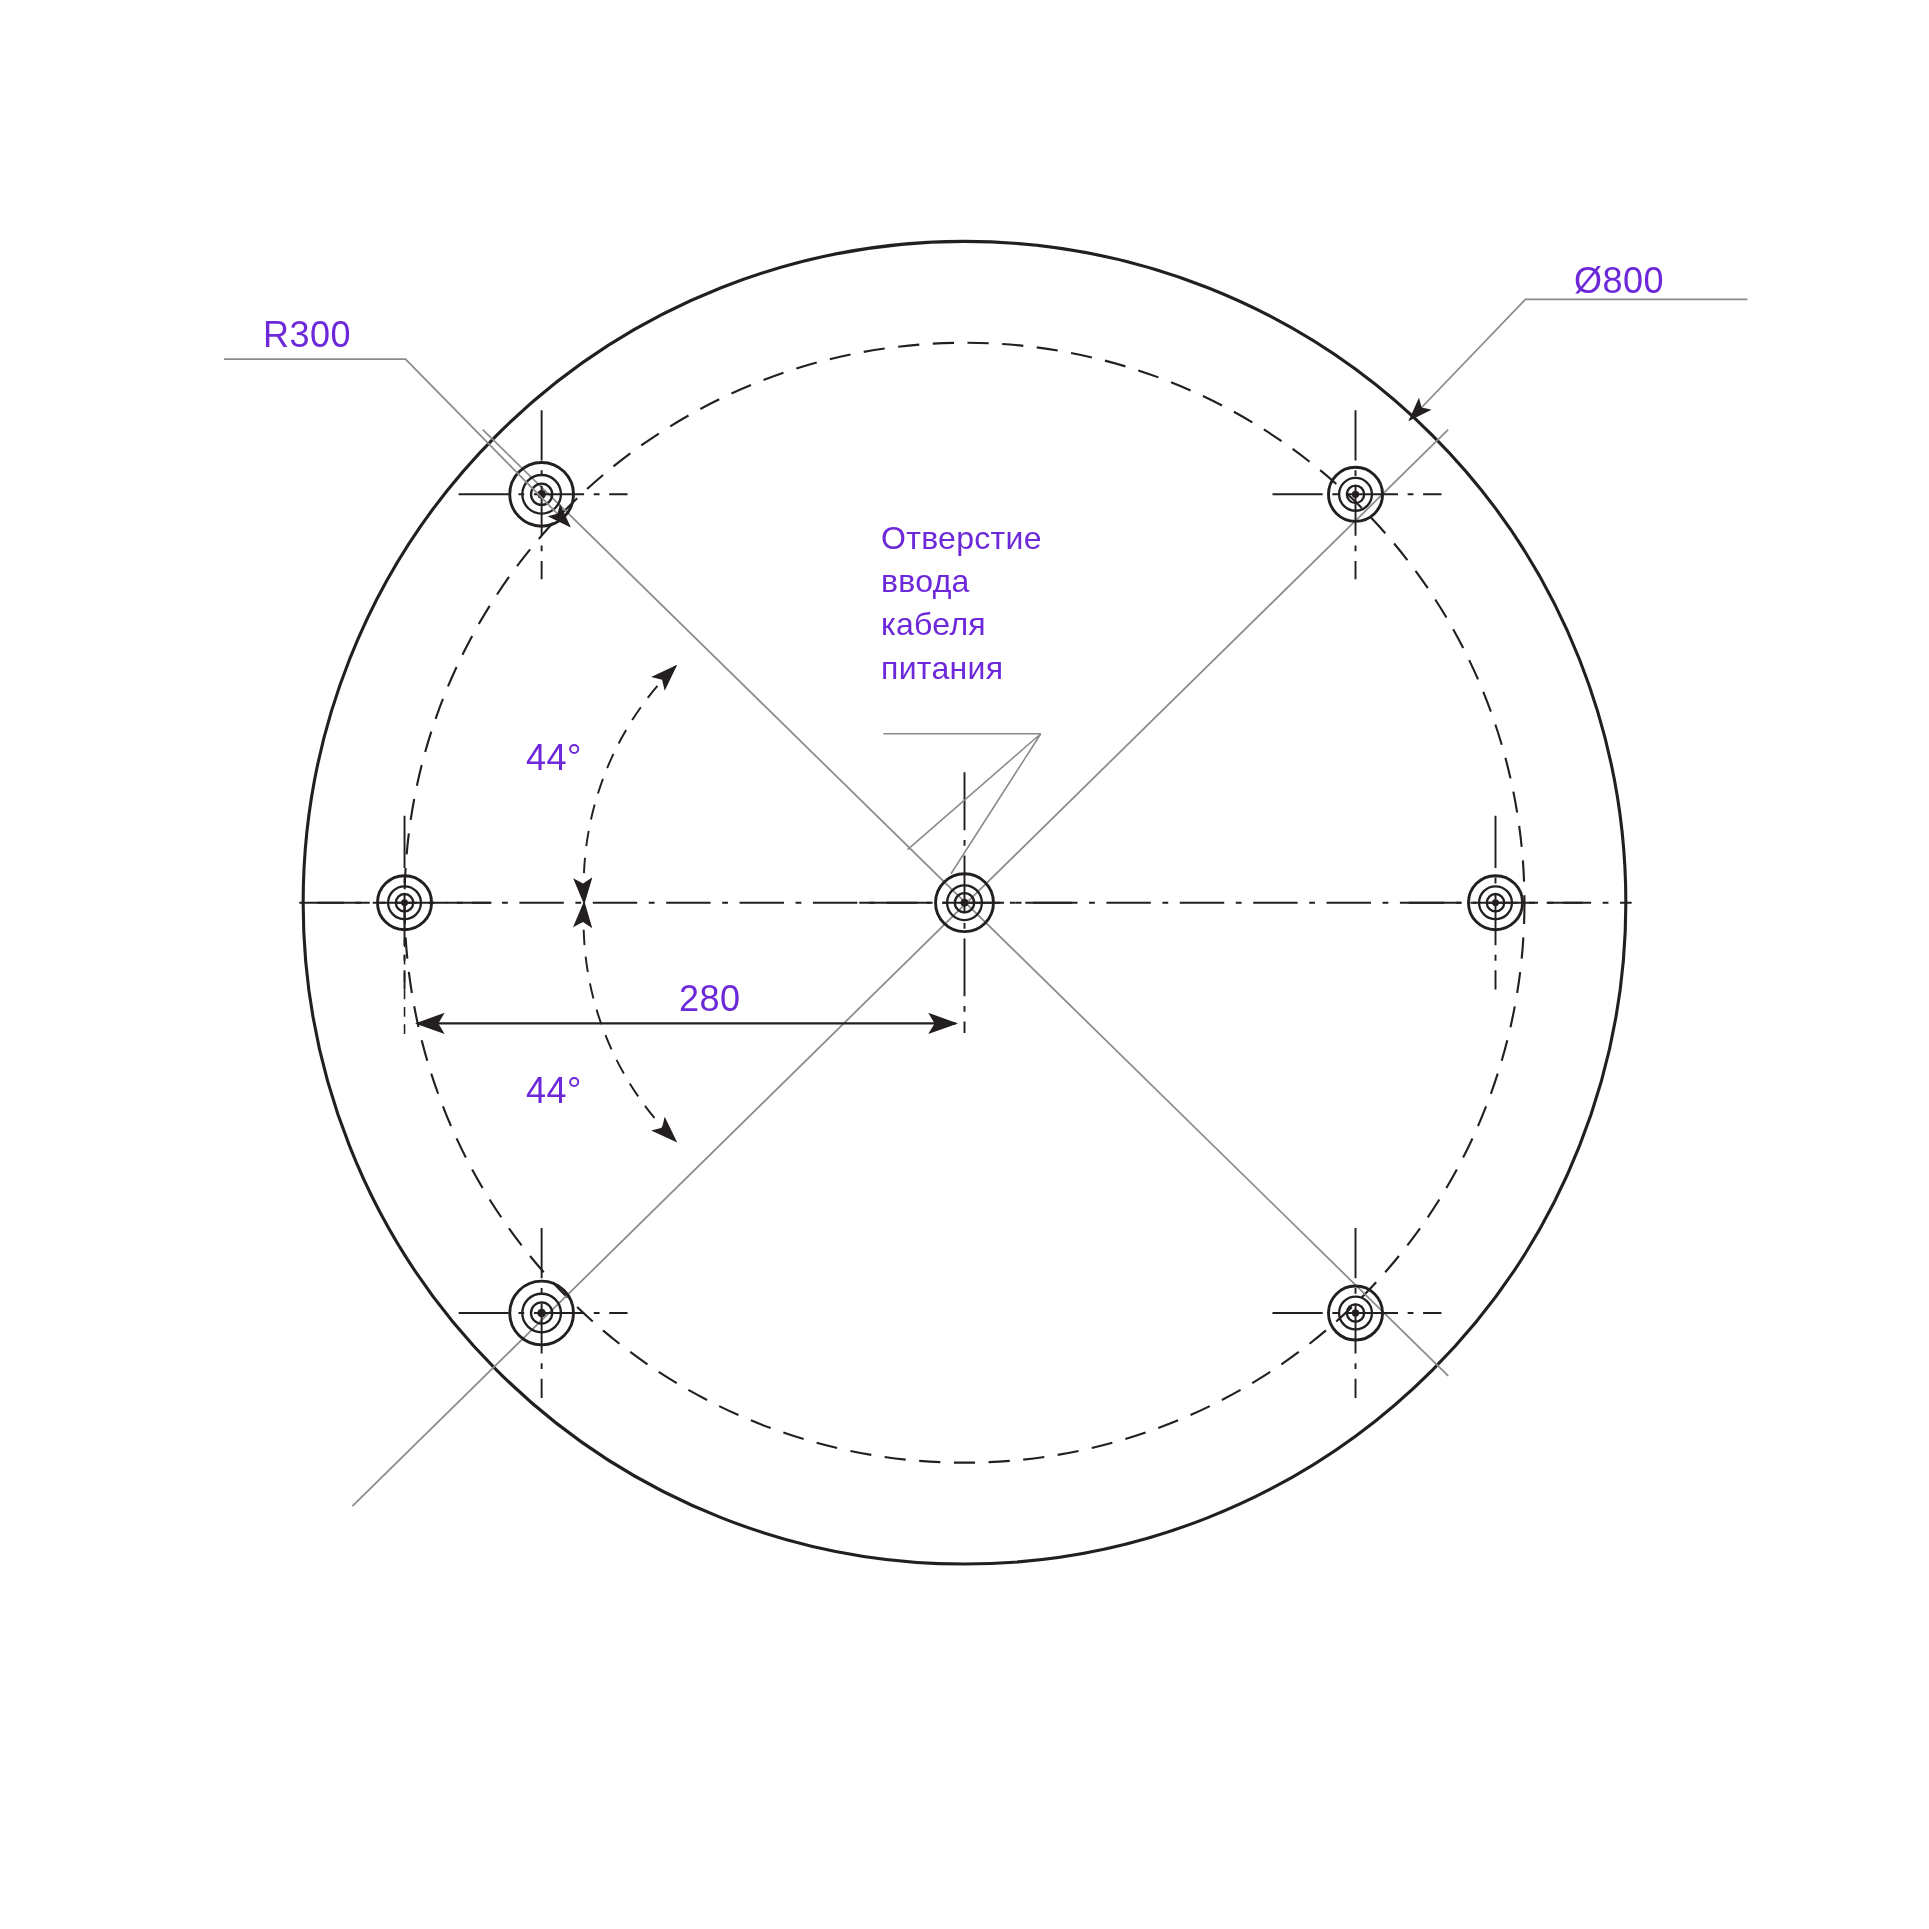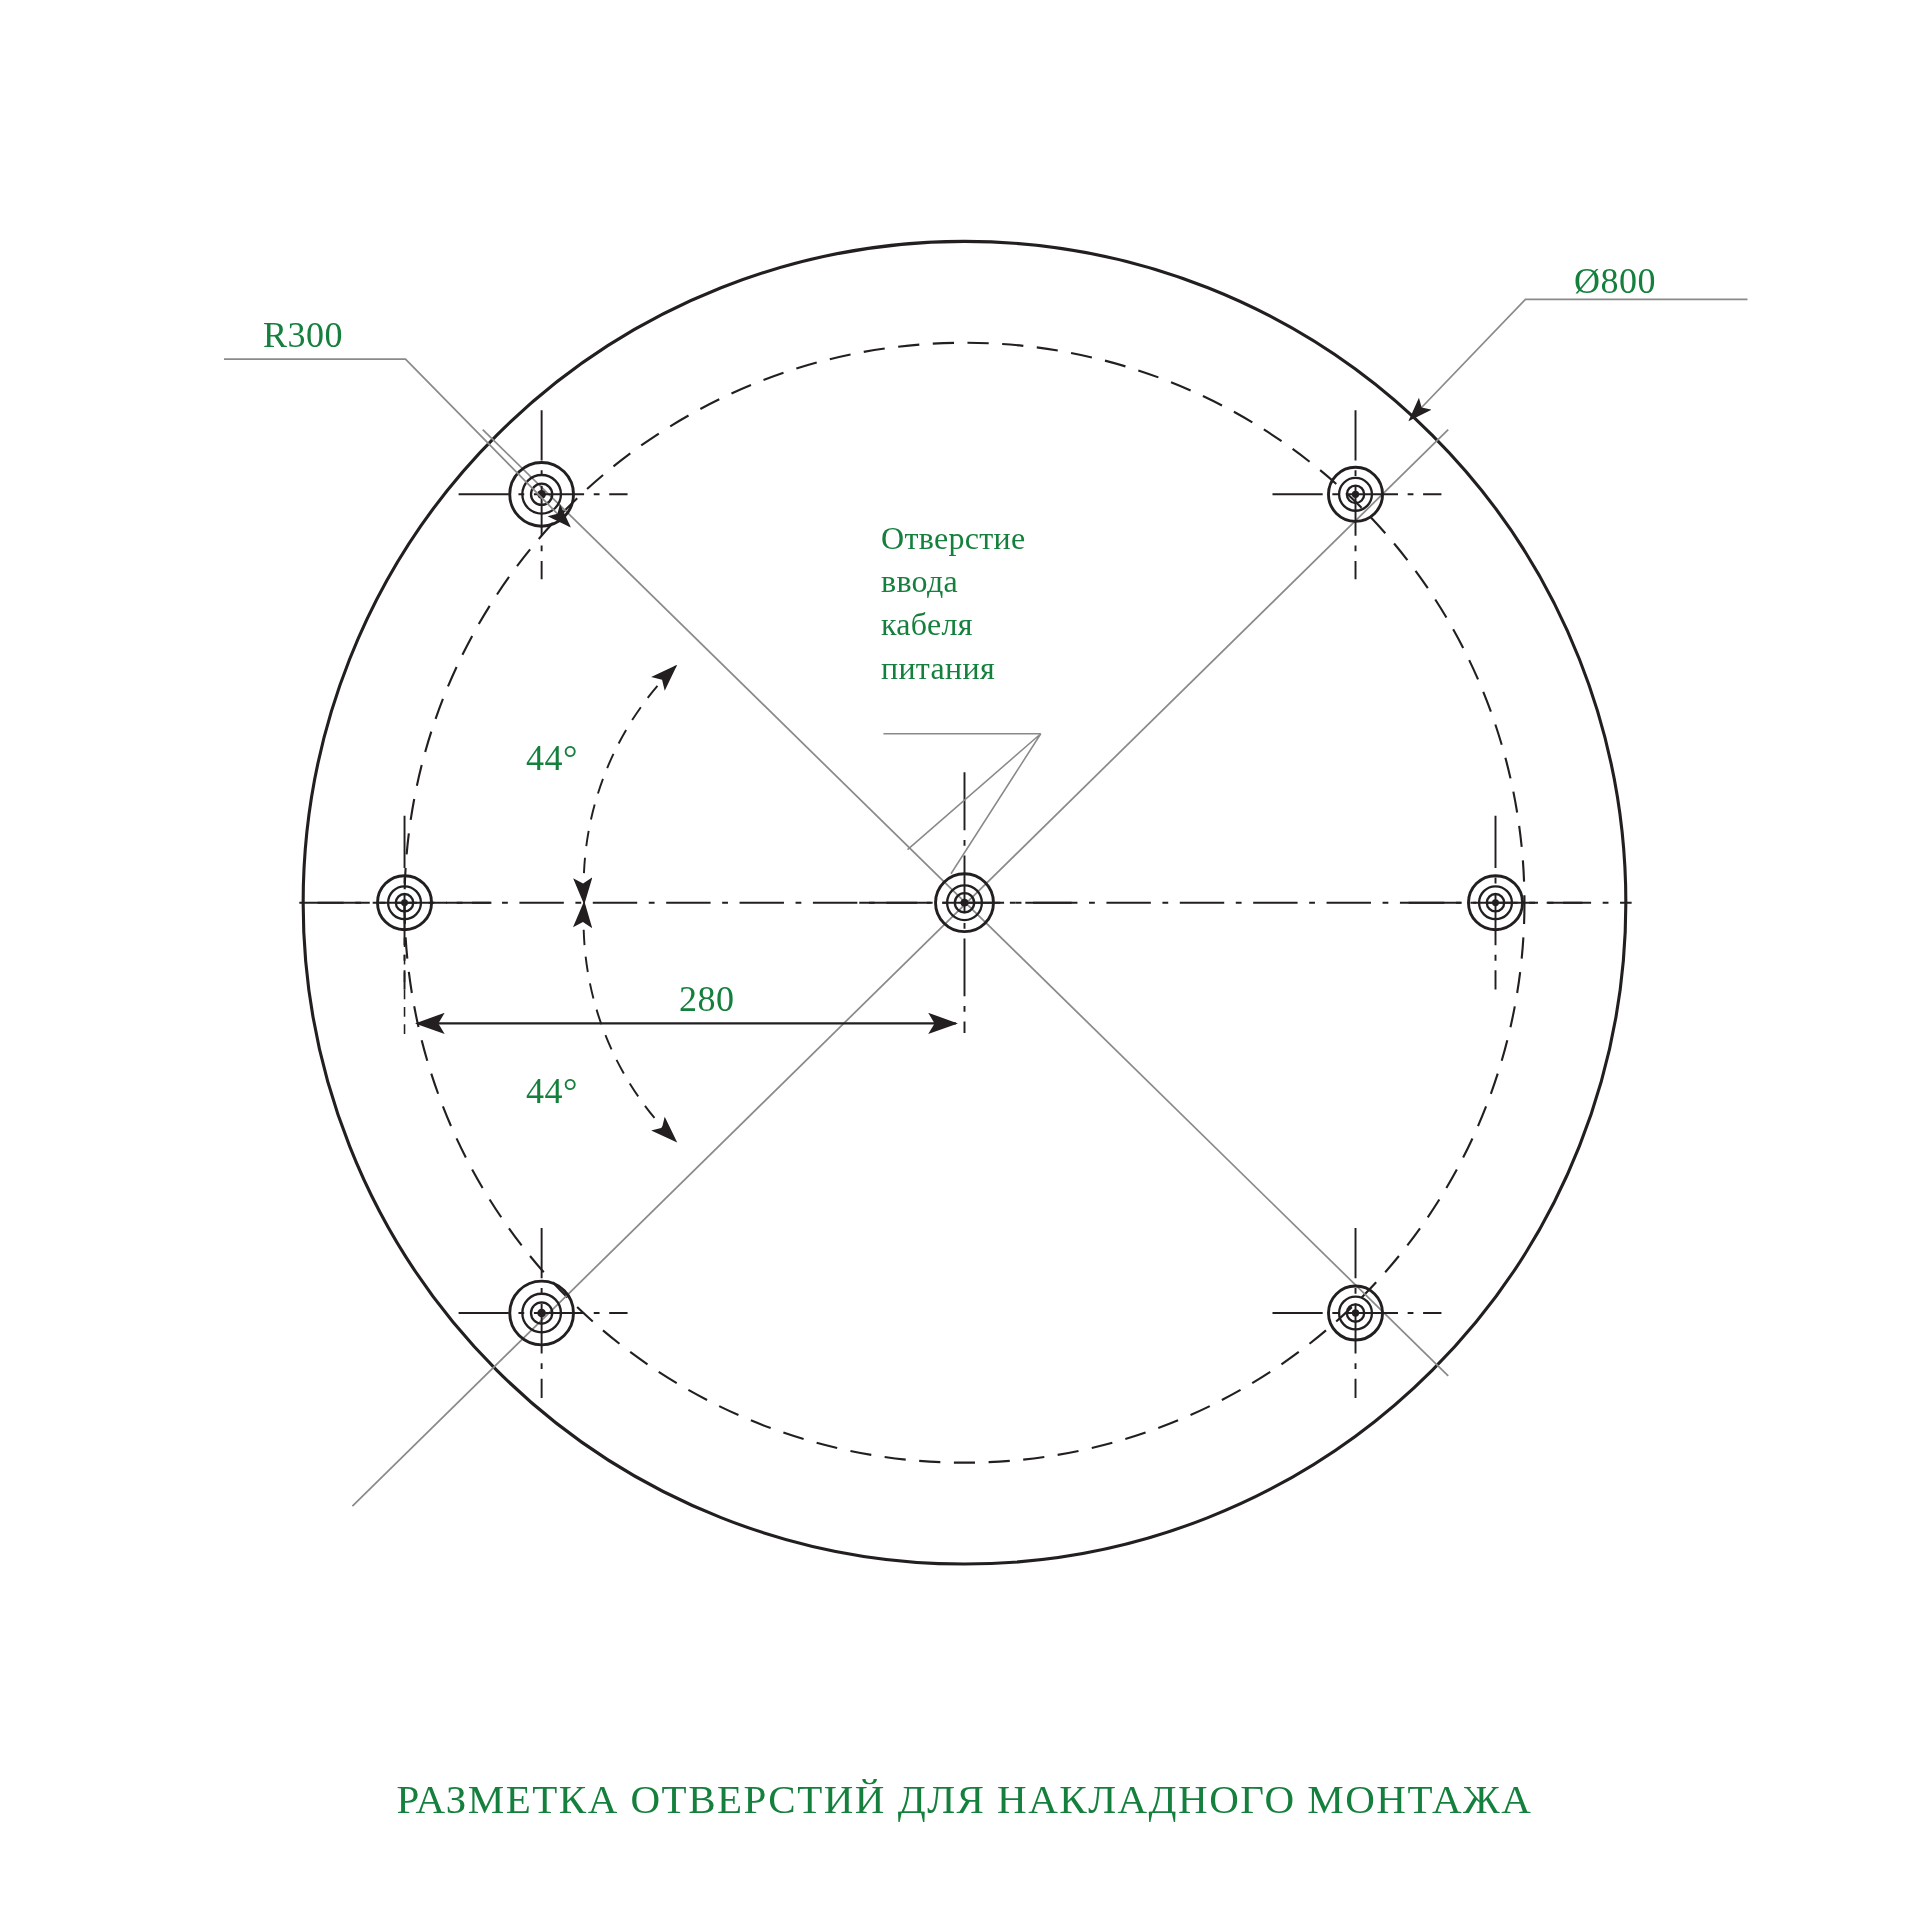--- a/index.html
+++ b/index.html
@@ -22,22 +22,22 @@
   }
   svg.drawing {
     position: absolute;
     left: 0;
     top: 0;
     width: 1929px;
     height: 1929px;
   }
   .lbl {
     position: absolute;
-    font-family: Liberation Serif, serif;
-    color: #15803d;
+    font-family: Liberation Sans, sans-serif;
+    color: #6d28d9;
     white-space: pre;
     line-height: 1.35;
   }
   .lbl-dim {
     font-size: 36px;
     letter-spacing: 0.5px;
   }
   .lbl-note {
     font-size: 32px;
     letter-spacing: 0.3px;
@@ -155,16 +155,15 @@
 
   <div class="lbl lbl-dim" style="left:526px; top:1067px;">44°</div>
 
   <div class="lbl lbl-dim" style="left:679px; top:975px;">280</div>
 
   <div class="lbl lbl-note" style="left:881px; top:517px;">Отверстие
 ввода
 кабеля
 питания</div>
 
-  <div class="lbl lbl-caption" style="top:1772px;">РАЗМЕТКА ОТВЕРСТИЙ ДЛЯ НАКЛАДНОГО МОНТАЖА</div>
 
 </div>
 
 
 </body></html>

